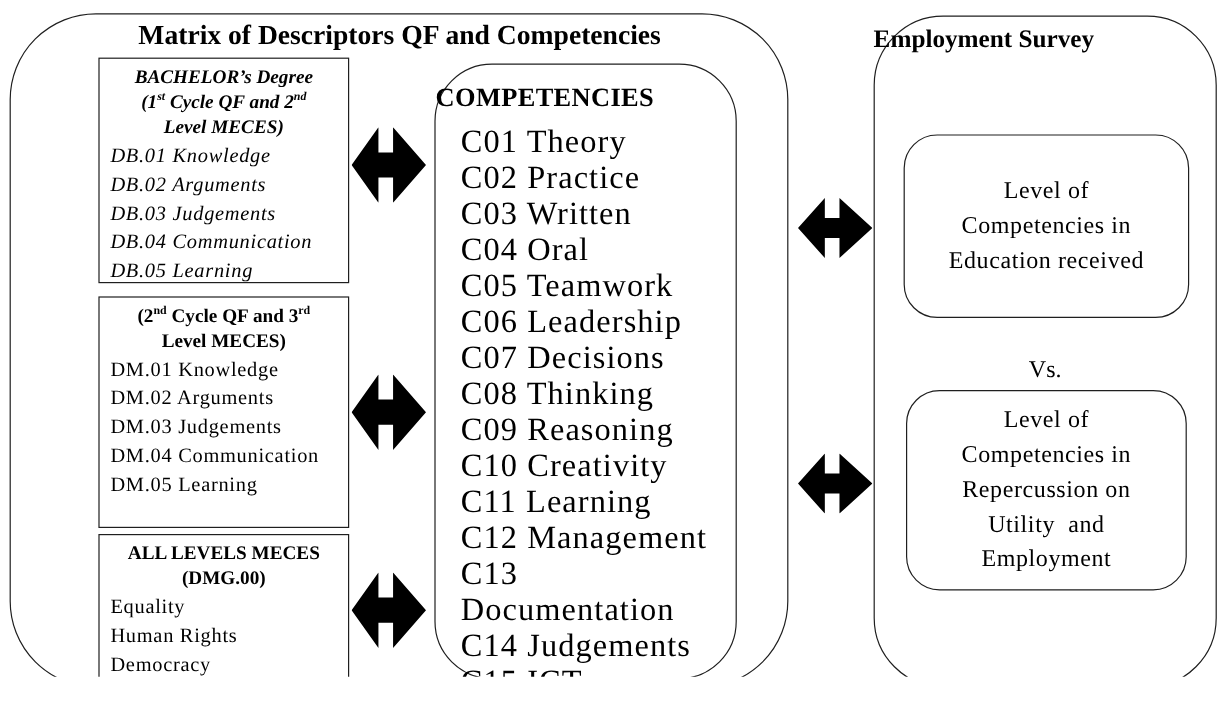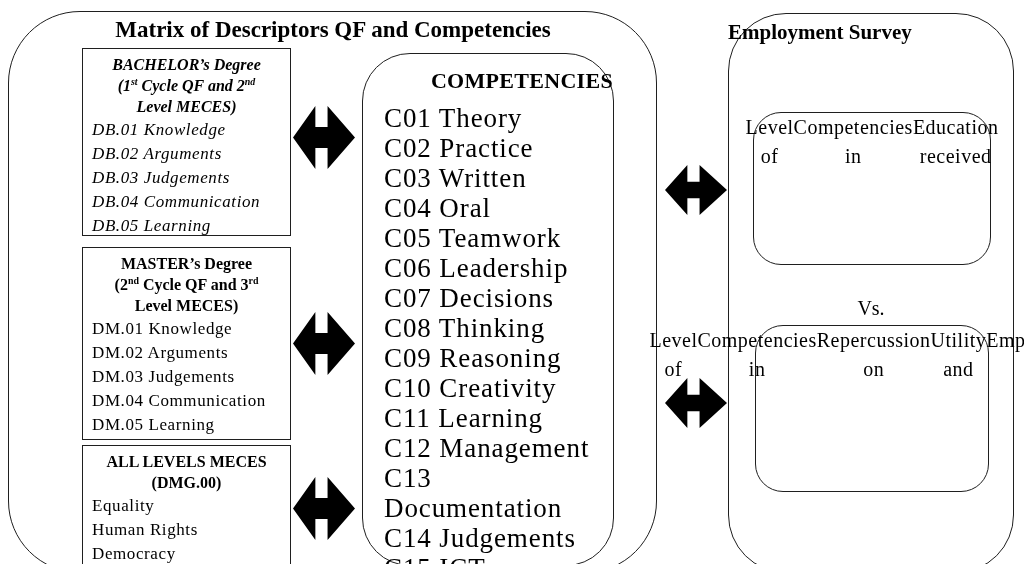--- a/index.html
+++ b/index.html
@@ -51,32 +51,32 @@
   .dbox-items {
     padding-left: 9px; padding-top: 1px;
     font-size: 17px; line-height: 24px; letter-spacing: 0.6px;
   }
 
   .comp-box {
     position: absolute; left: 362px; top: 53px; width: 252px; height: 513px;
     border: 1.5px solid var(--border); border-radius: 48px; background: var(--bg);
   }
   .comp-title {
-    padding-top: 14px; text-align: right;
+    padding-top: 14px; text-align: left;
     font-weight: bold; font-size: 22px; line-height: 26px; letter-spacing: 0.3px;
   }
   .comp-items {
     padding-left: 21px; padding-top: 9px;
     font-size: 27px; line-height: 30px; letter-spacing: 0.9px;
   }
 
   .inner-box {
     position: absolute;
     border: 1.5px solid var(--border); border-radius: 28px; background: var(--bg);
-    display: flex; flex-direction: row; justify-content: center;
+    display: flex; flex-direction: column; justify-content: center;
     text-align: center; font-size: 20px;
   }
   .inner1 { left: 753px; top: 112px; width: 238px; height: 153px; }
   .inner2 { left: 755px; top: 325px; width: 234px; height: 167px; }
   .survey-line { line-height: 29px; letter-spacing: 0.5px; white-space: pre-wrap; }
 
   .vs-label {
     position: absolute; left: 728px; top: 296px; width: 286px;
     text-align: center; font-size: 20px; line-height: 24px;
   }
@@ -107,21 +107,20 @@
         <div class="descriptor-item">DB.01 Knowledge</div>
         <div class="descriptor-item">DB.02 Arguments</div>
         <div class="descriptor-item">DB.03 Judgements</div>
         <div class="descriptor-item">DB.04 Communication</div>
         <div class="descriptor-item">DB.05 Learning</div>
       </div>
   </div>
 
   <div class="dbox dbox2">
     <div class="dbox-header">
-      <div>MASTER’s Degree</div>
       <div><span>(2</span><sup>nd</sup><span> Cycle QF and 3</span><sup>rd</sup></div>
       <div>Level MECES)</div>
     </div>
     <div class="dbox-items">
         <div class="descriptor-item">DM.01 Knowledge</div>
         <div class="descriptor-item">DM.02 Arguments</div>
         <div class="descriptor-item">DM.03 Judgements</div>
         <div class="descriptor-item">DM.04 Communication</div>
         <div class="descriptor-item">DM.05 Learning</div>
       </div>

